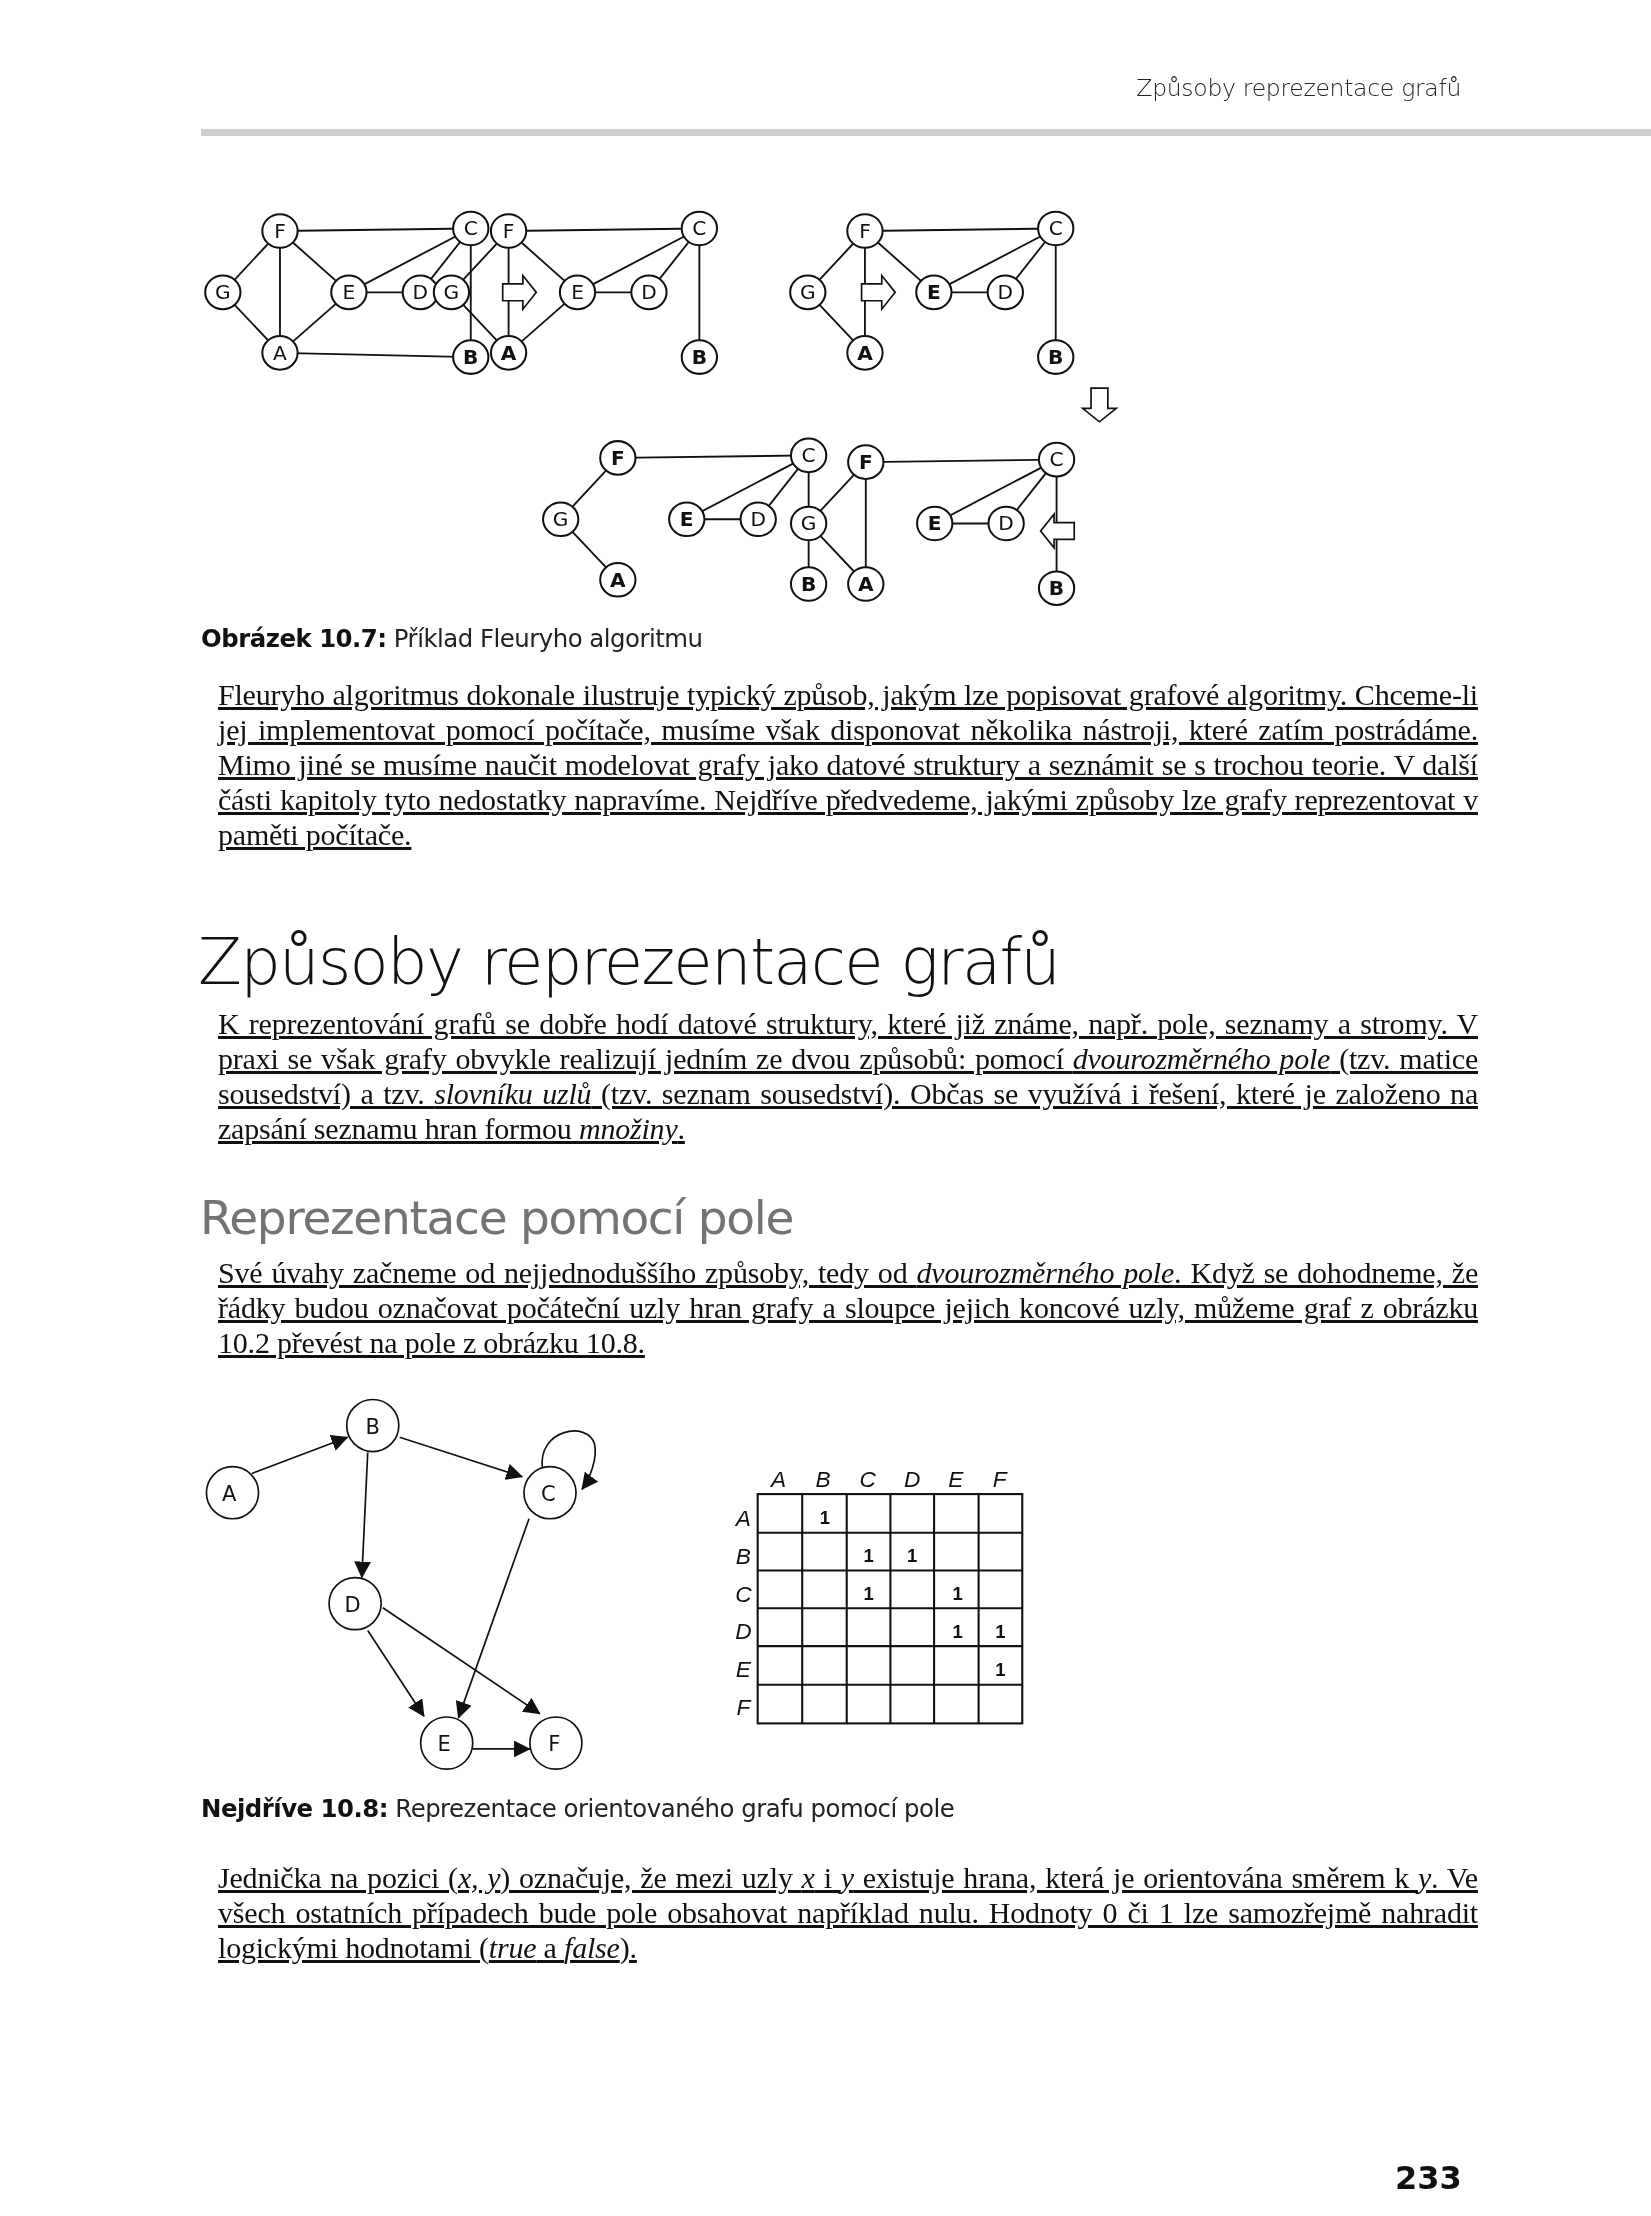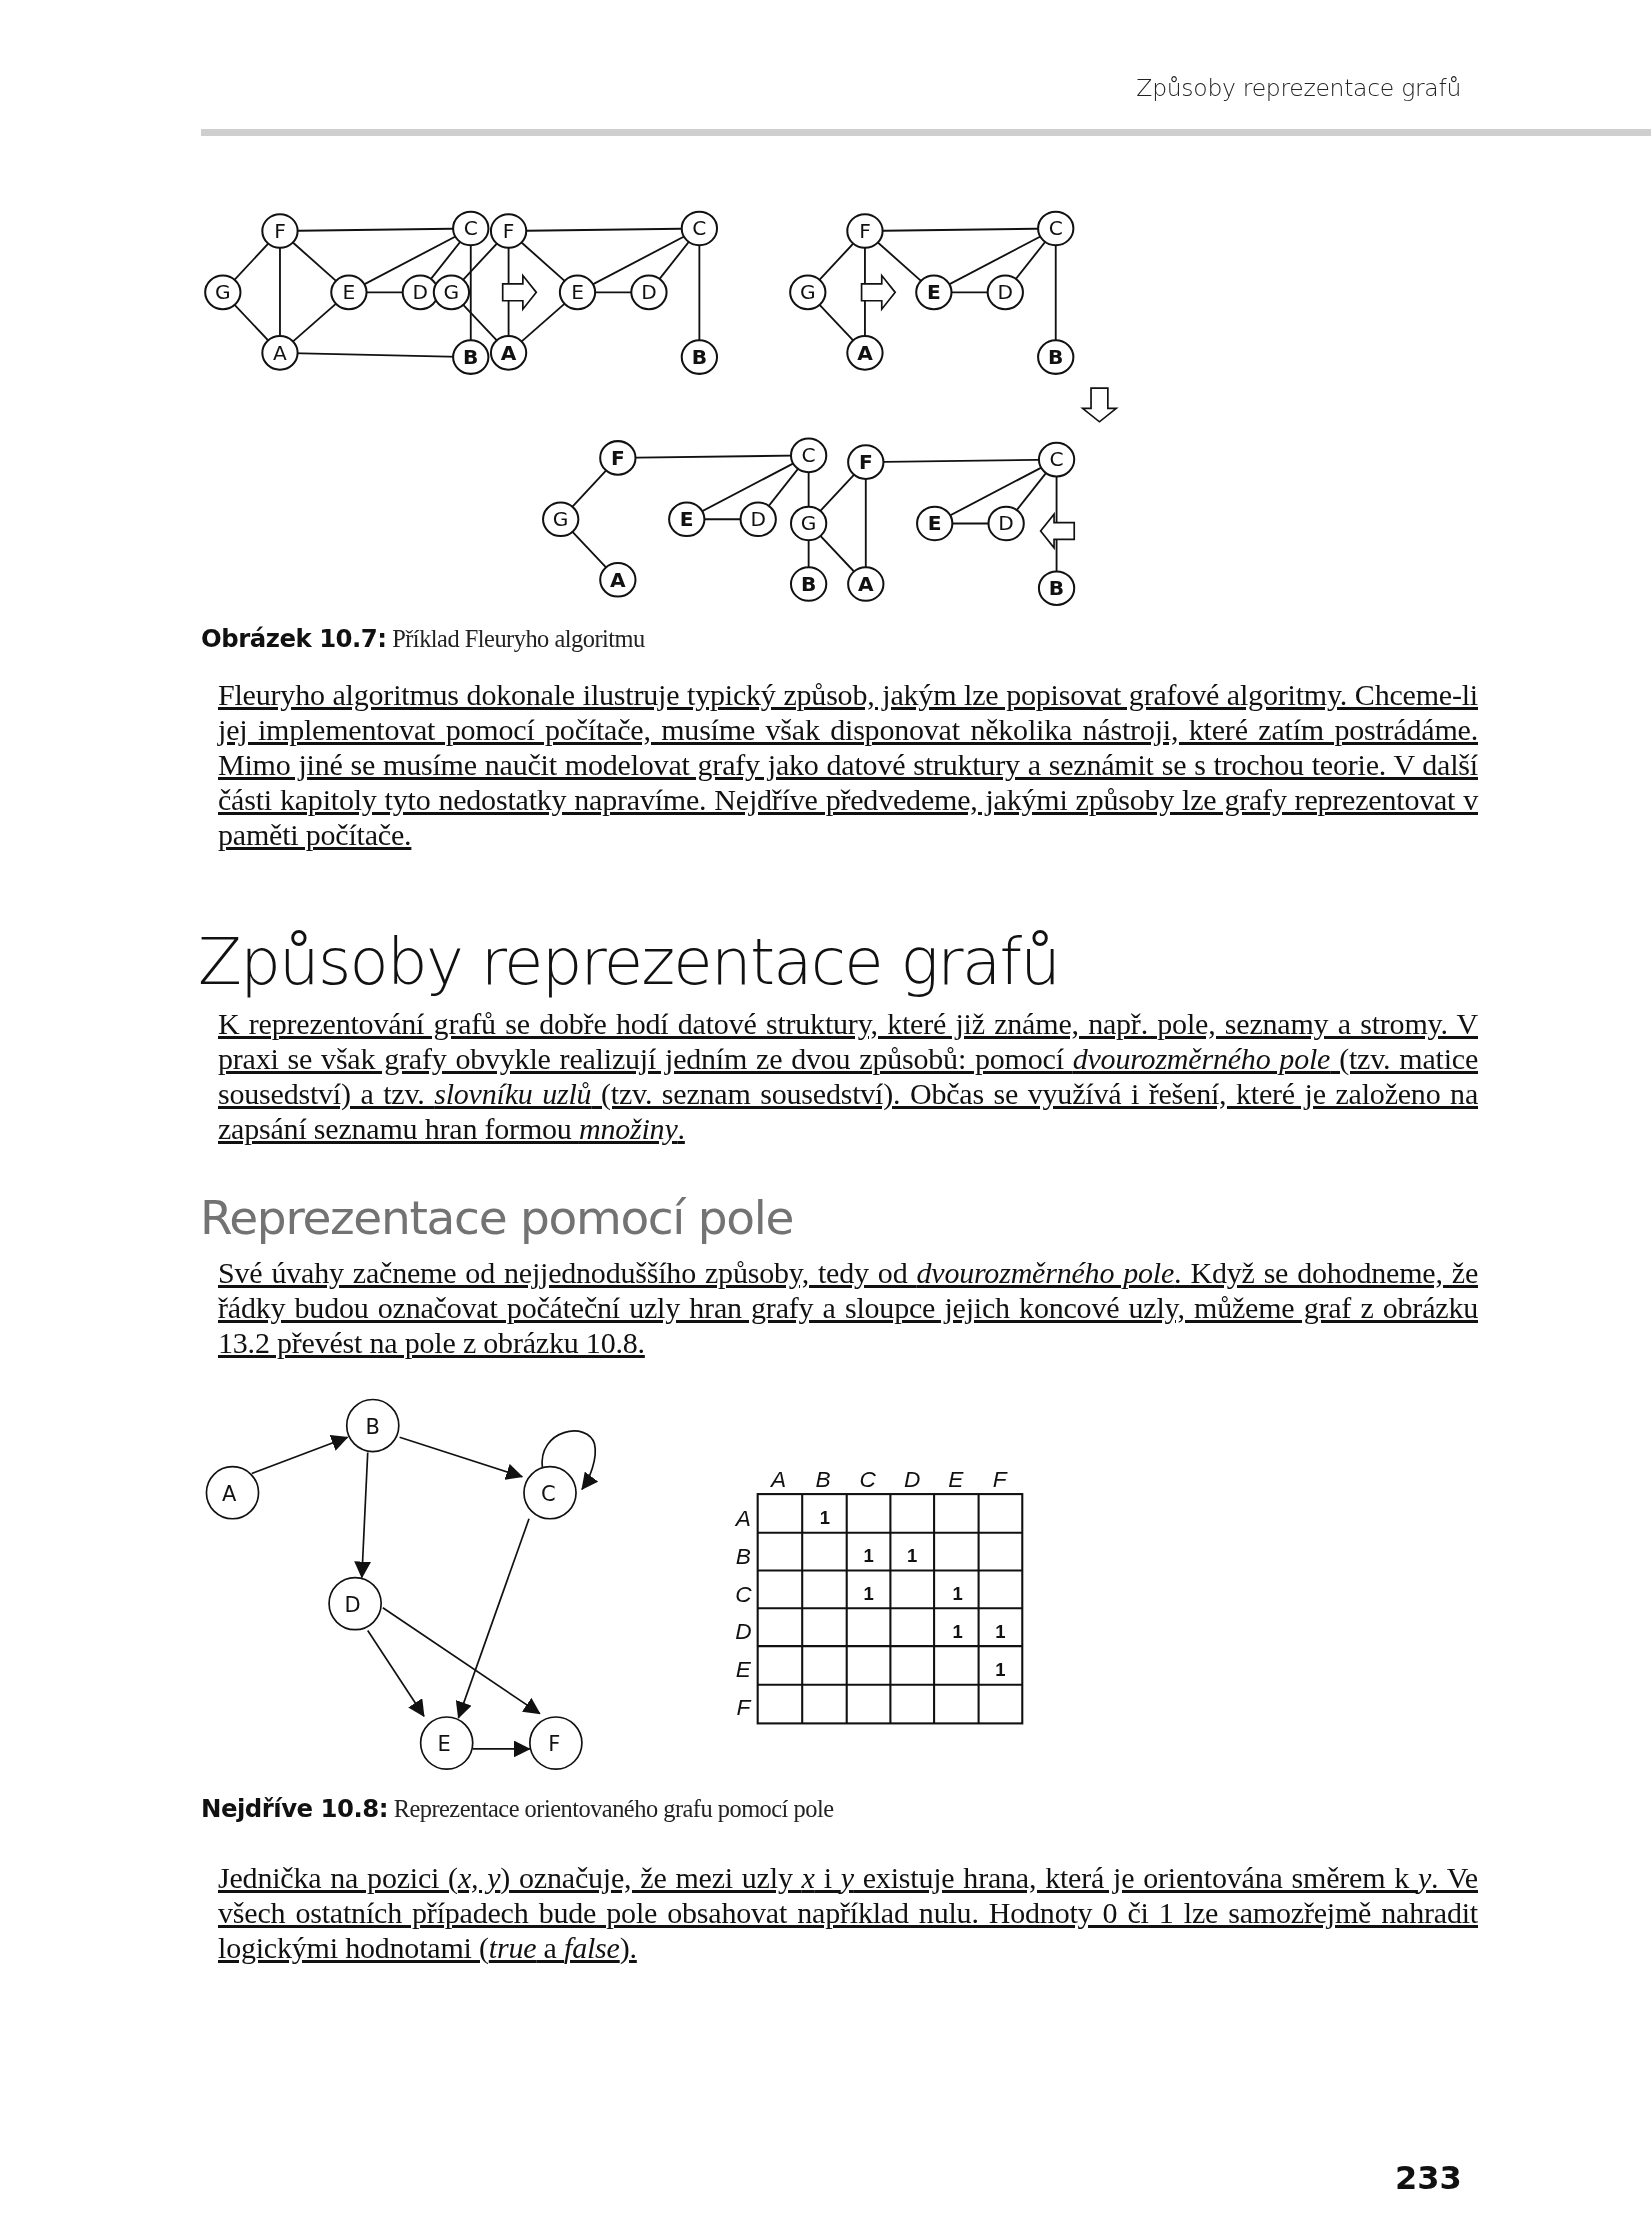--- a/index.html
+++ b/index.html
@@ -2,21 +2,21 @@
 <html style="font-size:13.4px"><head>
 <meta charset="utf-8">
 <style>
   html, body { margin:0; padding:0; background:#ffffff; }
   body { width:1652px; height:2216px; position:relative; overflow:hidden; color:#111; }
   .abs { position:absolute; }
   .running-head { left:201px; width:1260px; top:74px; text-align:right; font-family:"DejaVu Sans", sans-serif; font-weight:200; font-size:23.5px; color:#222; letter-spacing:-0.3px; }
   .rule { left:201px; right:0; top:129px; height:6.7px; background:#cfcfcf; }
   .caption { left:201px; font-family:"DejaVu Sans", sans-serif; font-size:24.4px; color:#111; letter-spacing:-0.5px; }
   .caption b { font-weight:bold;margin-top:12px; }
-  .caption .ctext { font-weight:normal; color:#222;font-family:Liberation Serif, serif; }
+  .caption .ctext { font-weight:normal; color:#222; }
   .para { left:218px; width:1260px; font-family:"Liberation Serif", "DejaVu Serif", serif; font-size:30px; line-height:35px; text-align:justify; color:#111; letter-spacing:-0.2px;text-decoration:underline; }
   .para i { font-style:italic; }
   .h1 { left:198px; top:925px; font-family:"DejaVu Sans", sans-serif; font-weight:200; font-size:64px; color:#111; letter-spacing:-1.7px; }
   .h2 { left:200px; top:1190px; font-family:"DejaVu Sans", sans-serif; font-size:47px; color:#737373; letter-spacing:-1.3px; }
   .pagenum { left:1395px; top:2116px; width:66px; text-align:right; font-family:"DejaVu Sans", sans-serif; font-weight:bold; font-size:32px; color:#111;margin-top:43px; }
   svg text { font-family:"DejaVu Sans", sans-serif; }
   .mx text { font-family:"Liberation Sans", sans-serif; }
 </style>
 </head>
 <body>
@@ -183,21 +183,21 @@
 <div class="abs caption" style="top:624px"><b>Obrázek 10.7:</b><span class="ctext"> Příklad Fleuryho algoritmu</span></div>
 
 <div class="abs para" style="top:677px">Fleuryho algoritmus dokonale ilustruje typický způsob, jakým lze popisovat grafové algoritmy. Chceme-li jej implementovat pomocí počítače, musíme však disponovat několika nástroji, které zatím postrádáme. Mimo jiné se musíme naučit modelovat grafy jako datové struktury a seznámit se s trochou teorie. V další části kapitoly tyto nedostatky napravíme. Nejdříve předvedeme, jakými způsoby lze grafy reprezentovat v paměti počítače.</div>
 
 <div class="abs h1">Způsoby reprezentace grafů</div>
 
 <div class="abs para" style="top:1006px"><span>K reprezentování grafů se dobře hodí datové struktury, které již známe, např. pole, seznamy a stromy. V praxi se však grafy obvykle realizují jedním ze dvou způsobů: pomocí </span><i>dvourozměrného pole</i><span> (tzv. matice sousedství) a tzv. </span><i>slovníku uzlů</i><span> (tzv. seznam sousedství). Občas se využívá i řešení, které je založeno na zapsání seznamu hran formou </span><i>množiny</i><span>.</span></div>
 
 <div class="abs h2">Reprezentace pomocí pole</div>
 
-<div class="abs para" style="top:1255px"><span>Své úvahy začneme od nejjednoduššího způsoby, tedy od </span><i>dvourozměrného pole</i><span>. Když se dohodneme, že řádky budou označovat počáteční uzly hran grafy a sloupce jejich koncové uzly, můžeme graf z obrázku 13.2 převést na pole z obrázku 10.8.</span></div>
+<div class="abs para" style="top:1255px"><span>Své úvahy začneme od nejjednoduššího způsoby, tedy od </span><i>dvourozměrného pole</i><span>. Když se dohodneme, že řádky budou označovat počáteční uzly hran grafy a sloupce jejich koncové uzly, můžeme graf z obrázku 10.2 převést na pole z obrázku 10.8.</span></div>
 
 <svg class="abs" style="left:193px;top:1395px" width="504" height="387" viewBox="0 0 600 460">
   <defs>
     <marker id="ah" viewBox="0 0 12 12" refX="11" refY="6" markerWidth="12" markerHeight="12" markerUnits="userSpaceOnUse" orient="auto">
       <path d="M0,0 L12,6 L0,12 z" fill="#111"></path>
     </marker>
     <marker id="ahL" viewBox="0 0 20 20" refX="19" refY="10" markerWidth="20" markerHeight="20" markerUnits="userSpaceOnUse" orient="auto">
       <path d="M0,0 L20,10 L0,20 z" fill="#111"></path>
     </marker>
   </defs>

